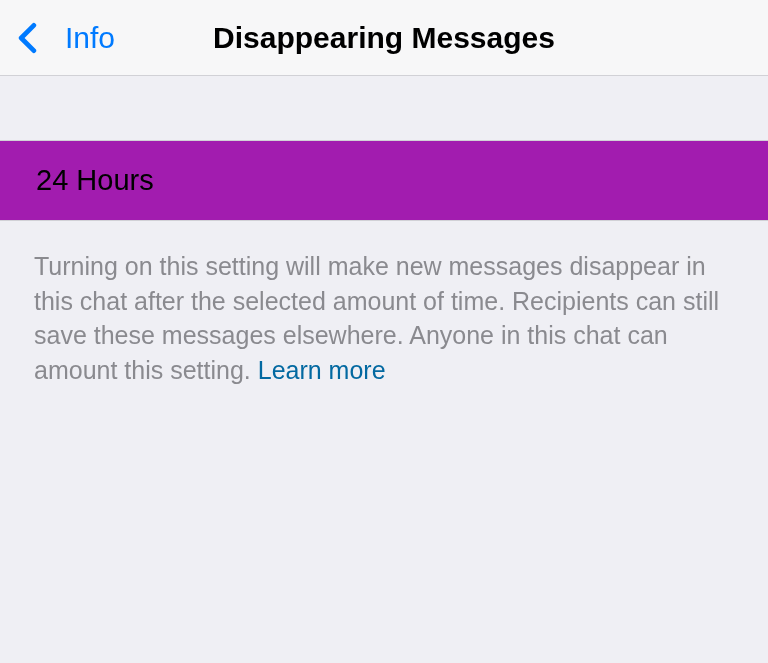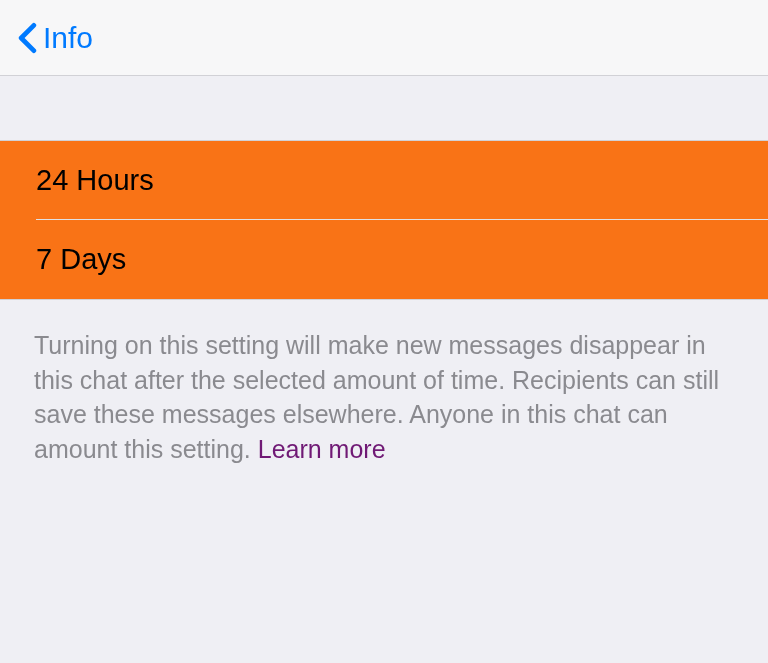--- a/index.html
+++ b/index.html
@@ -24,20 +24,21 @@
       border-bottom: 1px solid #d1d1d6;
       position: relative;
     }
     .back-button {
       display: flex;
       align-items: center;
       padding-left: 18px;
       color: #007aff;
       cursor: pointer;
       z-index: 2;
+      gap: 22px;
     }
     .back-chevron {
       width: 19px;
       height: 32px;
       margin-right: 6px;
     }
     .back-label {
       font-size: 30px;
       font-weight: 400;
       color: #007aff;
@@ -49,21 +50,21 @@
       text-align: center;
       font-size: 30px;
       font-weight: 600;
       color: #000;
       pointer-events: none;
     }
     .spacer {
       height: 64px;
     }
     .options-group {
-      background: #f97316;
+      background: #a21caf;
       border-top: 1px solid #d1d1d6;
       border-bottom: 1px solid #d1d1d6;
     }
     .option-row {
       display: flex;
       align-items: center;
       justify-content: space-between;
       padding: 23px 30px 23px 36px;
       cursor: pointer;
       position: relative;
@@ -88,21 +89,21 @@
       color: #0f74b7;
     }
     .footer-text {
       padding: 28px 34px 0 34px;
       font-size: 25px;
       line-height: 1.38;
       color: #8a8a8f;
       font-weight: 400;
     }
     .learn-more {
-      color: #701a75;
+      color: #0369a1;
       cursor: pointer;
     }
     .watermark {
       position: absolute;
       top: 168px;
       left: 16px;
       font-size: 42px;
       font-weight: 800;
       letter-spacing: 5px;
       color: #d9d9d9;
@@ -121,28 +122,26 @@
 
 <div class="watermark">WABETAINFO</div>
 
 <div class="header">
   <div class="back-button">
     <svg class="back-chevron" viewBox="0 0 12 20" fill="none">
       <path d="M10 2 L2 10 L10 18" stroke="#007aff" stroke-width="3" stroke-linecap="round" stroke-linejoin="round"></path>
     </svg>
     <span class="back-label">Info</span>
   </div>
+  <div class="title">Disappearing Messages</div>
 </div>
 
 <div class="spacer"></div>
 
 <div class="options-group">
   <div class="option-row">
     <span class="option-label">24 Hours</span>
   </div>
-  <div class="option-row">
-    <span class="option-label">7 Days</span>
-  </div>
 </div>
 
 <div class="footer-text">
   <span>Turning on this setting will make new messages disappear in this chat after the selected amount of time. Recipients can still save these messages elsewhere. Anyone in this chat can amount this setting. </span><span class="learn-more">Learn more</span>
 </div>
 
 </body></html>

